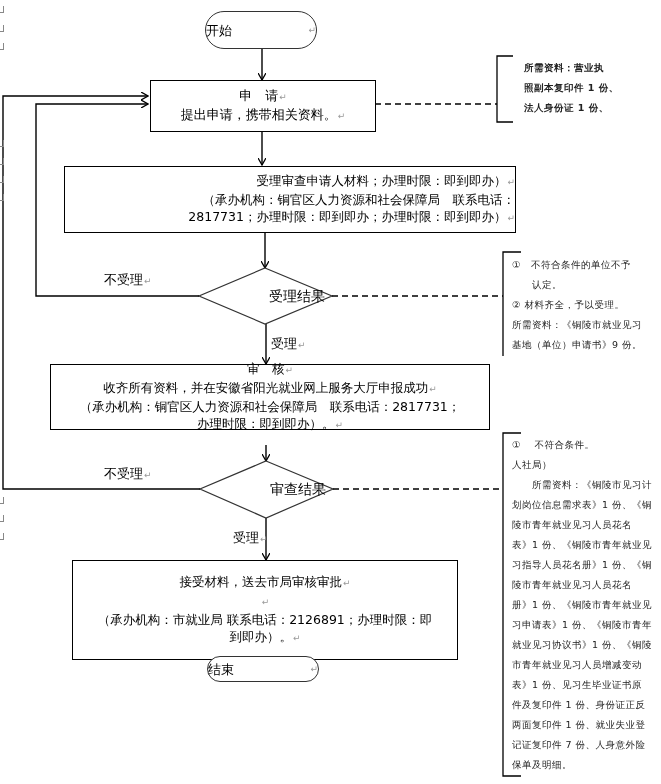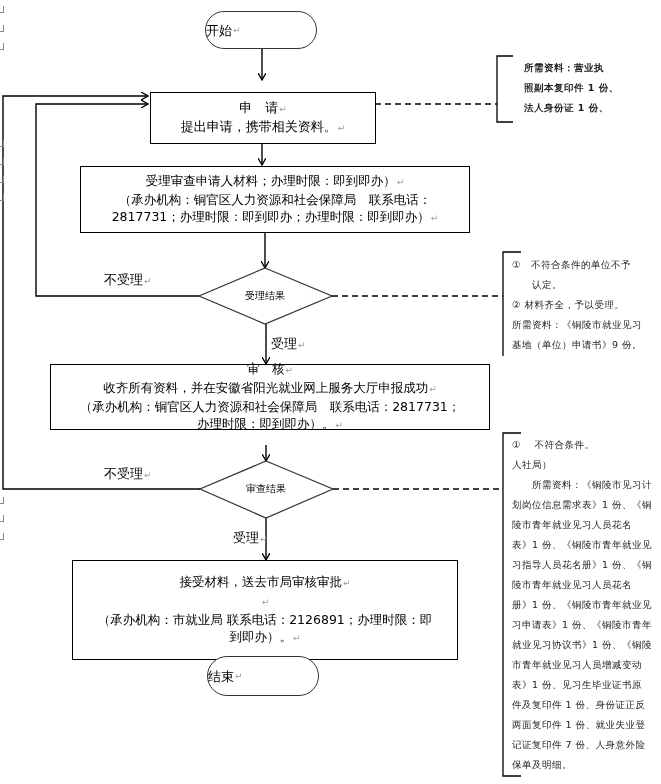--- a/index.html
+++ b/index.html
@@ -1,23 +1,23 @@
 <!DOCTYPE html>
 <html><head>
 <meta charset="utf-8">
 <style>
   html, body { margin: 0; padding: 0; background: #ffffff; }
   body { width: 661px; height: 784px; position: relative; overflow: hidden;
          font-family: "DejaVu Sans", "Liberation Sans", sans-serif; color: #000; }
   svg.lines { position: absolute; left: 0; top: 0; width: 661px; height: 784px; }
   .node { position: absolute; box-sizing: border-box; text-align: center; font-size: 13px; line-height: 17px; }
-  .terminal { border: 1.3px solid #333; border-radius: 20px; display: flex; align-items: center; justify-content: flex-start; background: #fff; }
+  .terminal { border: 1.3px solid #333; border-radius: 20px; display: flex; align-items: center; justify-content: space-between; background: #fff; }
   .proc { border: 1.3px solid #000; background: #fff; display: flex; flex-direction: column; justify-content: center; }
   .pm { color: #999; font-size: 9px; margin-left: 1px; }
-  .dlabel { position: absolute; font-size: 10px; text-align: center; width: 120px; line-height: 12px; }
+  .dlabel { position: absolute; font-size: 14px; text-align: right; width: 120px; line-height: 12px; }
   .edge-label { position: absolute; font-size: 13px; line-height: 16px; white-space: nowrap; }
   .note { position: absolute; font-size: 9.5px; line-height: 20px; color: #222; letter-spacing: 0.5px; }
   .note p { margin: 0; }
   .margin-mark { position: absolute; left: 0; width: 3px; height: 6px; border-right: 1px solid #888; border-bottom: 1px solid #888; }
 </style>
 </head>
 <body>
 
 <svg class="lines" viewBox="0 0 661 784">
   <defs>
@@ -65,26 +65,26 @@
 <div class="margin-mark" style="top:194px"></div>
 <div class="margin-mark" style="top:497px"></div>
 <div class="margin-mark" style="top:515px"></div>
 <div class="margin-mark" style="top:533px"></div>
 
 <div class="node terminal" style="left:205px; top:11px; width:112px; height:38px;">
   <span>开始</span>
     <span class="pm">↵</span>
 </div>
 
-<div class="node proc" style="left:150px; top:80px; width:226px; height:52px;margin-top:12px;">
+<div class="node proc" style="left:150px; top:80px; width:226px; height:52px;">
   <div><span>申　请</span><span class="pm">↵</span></div>
   <div><span>提出申请，携带相关资料。</span><span class="pm">↵</span></div>
 </div>
 
-<div class="node proc" style="left:80px; top:166px; width:390px; height:67px; font-size:12.5px;">
+<div class="node proc" style="left:64px; top:166px; width:452px; height:67px; font-size:12.5px;align-items:flex-end;">
   <div><span>受理审查申请人材料；办理时限：即到即办）</span><span class="pm">↵</span></div>
   <div>（承办机构：铜官区人力资源和社会保障局　联系电话：</div>
   <div><span>2817731；办理时限：即到即办；办理时限：即到即办）</span><span class="pm">↵</span></div>
 </div>
 
 <div class="dlabel" style="left:205px; top:290px;">受理结果</div>
 <div class="edge-label" style="left:104px; top:272px;"><span>不受理</span><span class="pm">↵</span></div>
 <div class="edge-label" style="left:271px; top:336px;"><span>受理</span><span class="pm">↵</span></div>
 
 <div class="node proc" style="left:50px; top:364px; width:440px; height:66px; font-size:12.5px;">
@@ -98,21 +98,21 @@
 <div class="edge-label" style="left:104px; top:466px;"><span>不受理</span><span class="pm">↵</span></div>
 <div class="edge-label" style="left:233px; top:530px;"><span>受理</span><span class="pm">↵</span></div>
 
 <div class="node proc" style="left:72px; top:560px; width:386px; height:100px; font-size:12.5px;">
   <div><span>接受材料，送去市局审核审批</span><span class="pm">↵</span></div>
   <div><span class="pm">↵</span></div>
   <div>（承办机构：市就业局 联系电话：2126891；办理时限：即</div>
   <div><span>到即办）。</span><span class="pm">↵</span></div>
 </div>
 
-<div class="node terminal" style="left:207px; top:656px; width:112px; height:40px;">
+<div class="node terminal" style="left:207px; top:656px; width:112px; height:26px;">
   <span>结束</span>
     <span class="pm">↵</span>
 </div>
 
 <div class="note" style="left:524px; top:58px; width:150px;font-weight:bold;">
   <p>所需资料：营业执</p>
   <p>照副本复印件 1 份、</p>
   <p>法人身份证 1 份、</p>
 </div>
 

